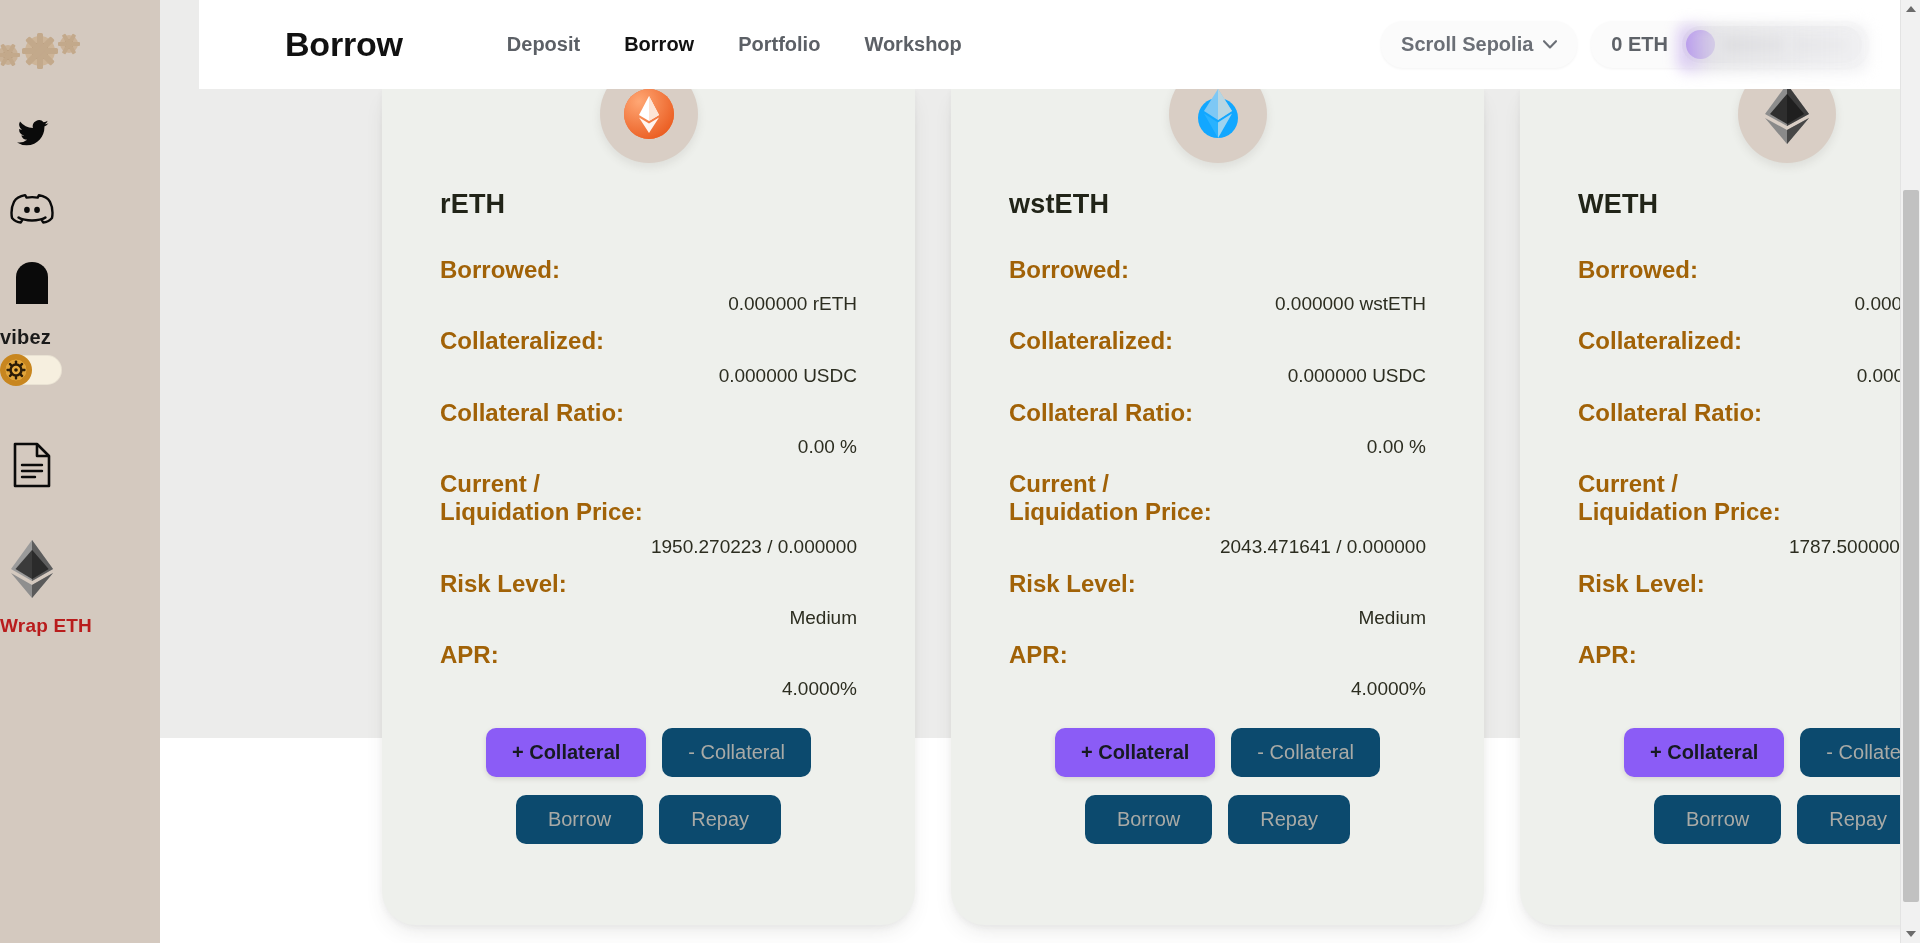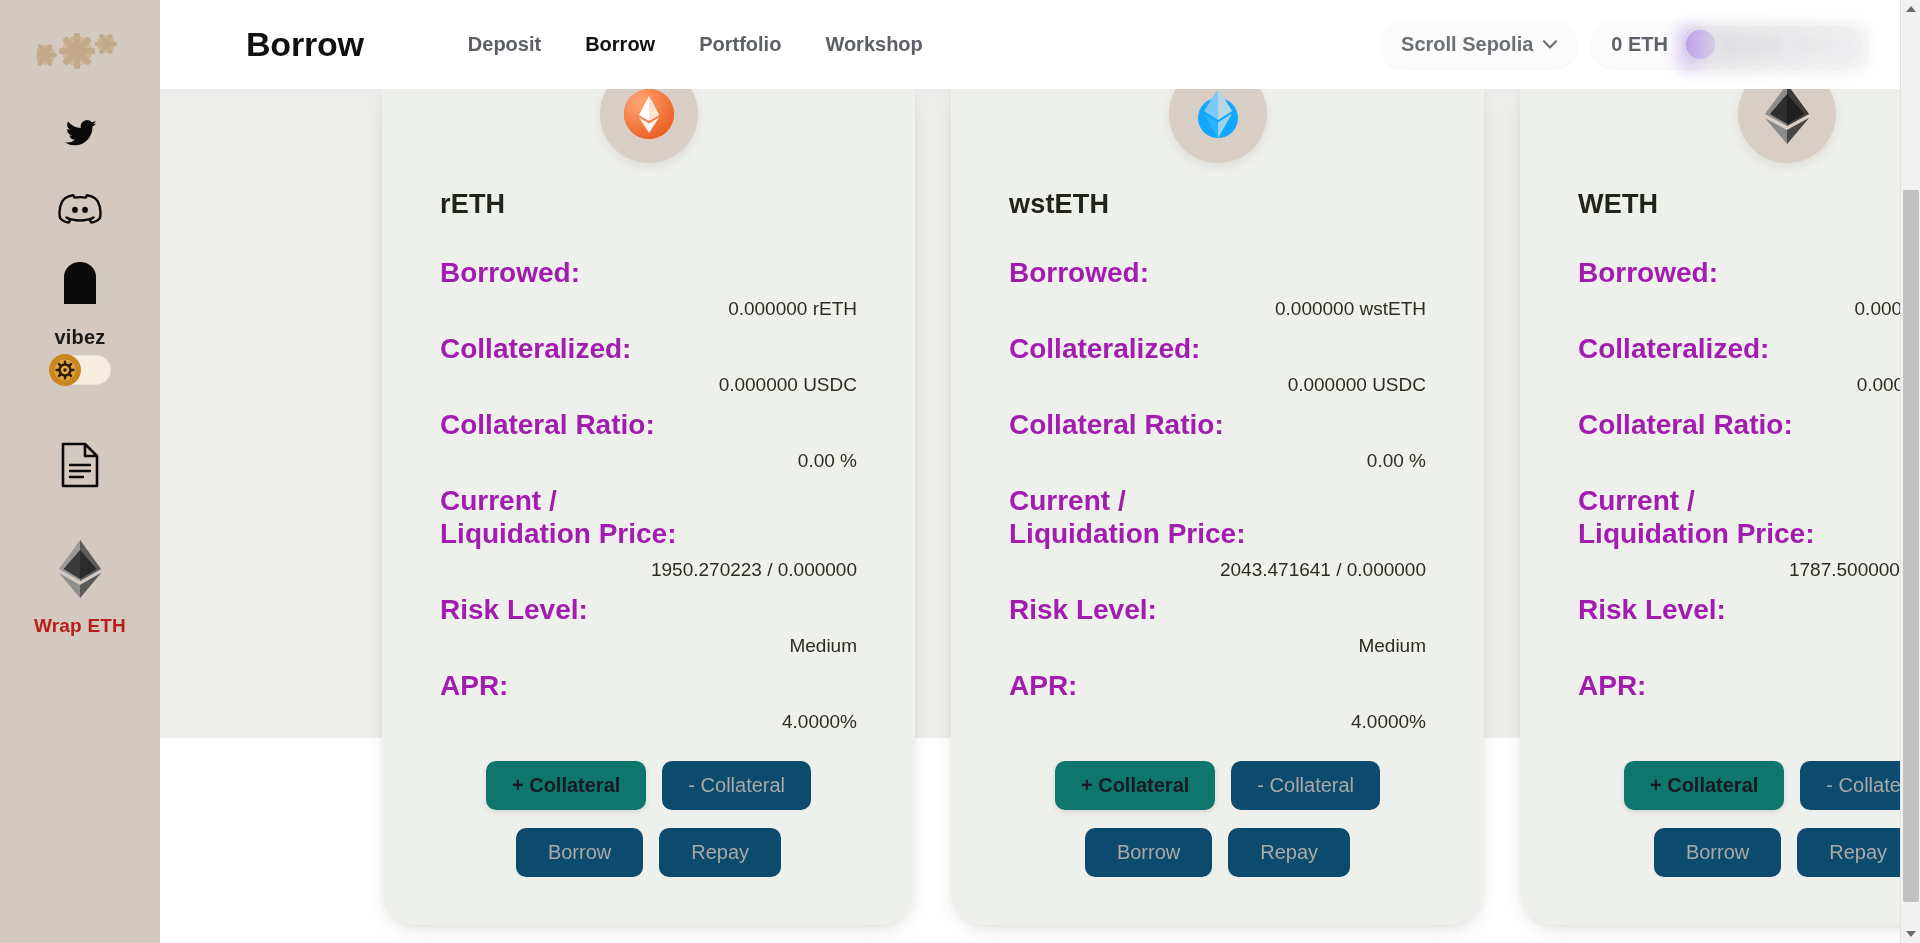--- a/index.html
+++ b/index.html
@@ -8,21 +8,21 @@
     overflow: hidden;
     font-family: "Liberation Sans", sans-serif;
     background: #ffffff;
   }
   .app { display: flex; width: 1920px; height: 943px; position: relative; }
 
   
   .sidebar {
     width: 160px; min-width: 160px; height: 943px;
     background: #d4c9bf;
-    display: flex; flex-direction: column; align-items: center;
+    display: flex; flex-direction: column; align-items: flex-start;
     padding-top: 28px;
     position: relative; z-index: 5;
   }
   .sb-logo { width: 86px; height: 56px; display:flex; align-items:center; justify-content:center; margin-bottom: 20px; }
   .sb-icon {
     width: 64px; height: 60px;
     display: flex; align-items: center; justify-content: center;
     margin-bottom: 14px; cursor: pointer;
   }
   .sb-label {
@@ -42,21 +42,21 @@
     display:flex; align-items:center; justify-content:center;
   }
   .sb-doc { margin-top: 14px; }
   .sb-eth { margin-top: 30px; }
   .sb-wrap-label {
     font-size: 19px; font-weight: 700; color: #b91c1c;
     margin-top: 2px; letter-spacing: .2px;
   }
 
   
-  .main { flex: 1; height: 738px; position: relative; background: #ececeb; }
+  .main { flex: 1; height: 738px; position: relative; background: #ececeb; padding-left: 39px; }
 
   
   .header {
     height: 89px; background: #ffffff;
     display: flex; align-items: center;
     padding: 0 0 0 86px;
     position: relative; z-index: 4;
   }
   .page-title {
     font-size: 34px; font-weight: 700; color: #111111;
@@ -138,21 +138,21 @@
     position: relative; top: 0;
     box-shadow: 0 4px 10px rgba(70,60,50,.10);
   }
   .token-name {
     text-align: left; font-size: 27px; font-weight: 700;
     color: #212418; margin-top: 26px; letter-spacing: .2px;
   }
   .rows { margin-top: 36px; }
   .row { margin-bottom: 12px; }
   .row-label {
-    font-size: 28px; font-weight: 700; color: #a21caf;
+    font-size: 24px; font-weight: 700; color: #a16207;
     line-height: 1.18;
   }
   .row-value {
     font-size: 19px; color: #2c2d20; text-align: right;
     margin-top: 9px; font-weight: 400;
   }
   .row.tall .row-label { white-space: pre-line; }
 
   .btn-row {
     display: flex; gap: 16px; justify-content: center;
@@ -160,21 +160,21 @@
   }
   .btn {
     border: none; border-radius: 10px;
     font-size: 20px; font-weight: 700;
     padding: 13px 26px;
     cursor: pointer;
     font-family: "Liberation Sans", sans-serif;
     white-space: nowrap;
   }
   .btn-primary {
-    background: #0f766e; color: #171a22;
+    background: #8b5cf6; color: #171a22;
     box-shadow: 0 2px 5px rgba(90,70,55,.16);
   }
   .btn-disabled {
     background: #0c4a6e; color: #a9aaa6; cursor: default;
     font-weight: 400;
   }
   .btn-row.second { margin-top: 18px; }
   .btn-row.second .btn { padding: 13px 32px; }
 
   

